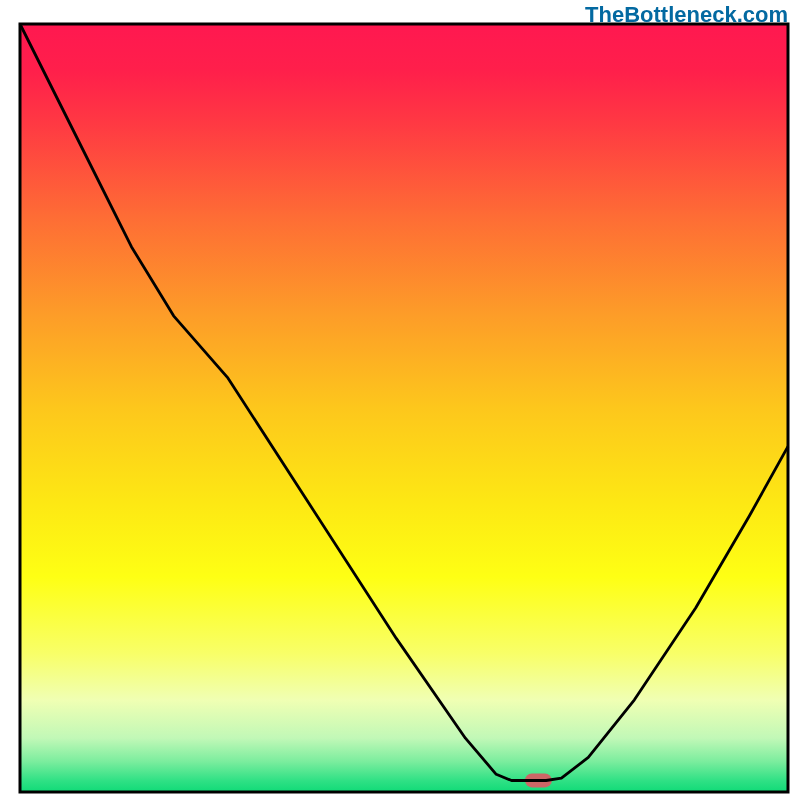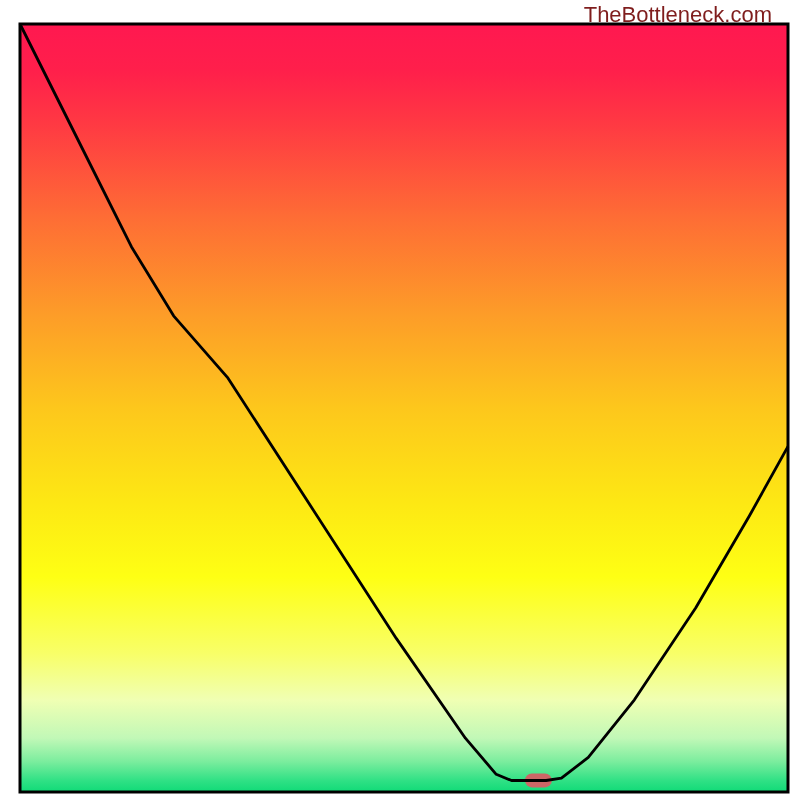--- a/index.html
+++ b/index.html
@@ -11,24 +11,24 @@
     font-family: Arial, Helvetica, sans-serif;
   }
   .container {
     position: relative;
     width: 800px;
     height: 800px;
   }
   .watermark {
     position: absolute;
     top: 2px;
-    right: 28px;
-    color: #7f1d1d;
+    right: 12px;
+    color: #0369a1;
     font-size: 22px;
-    font-weight: normal;
+    font-weight: bold;
     z-index: 10;
   }
   svg {
     display: block;
   }
 </style>
 </head>
 <body>
 
 <div class="container">

